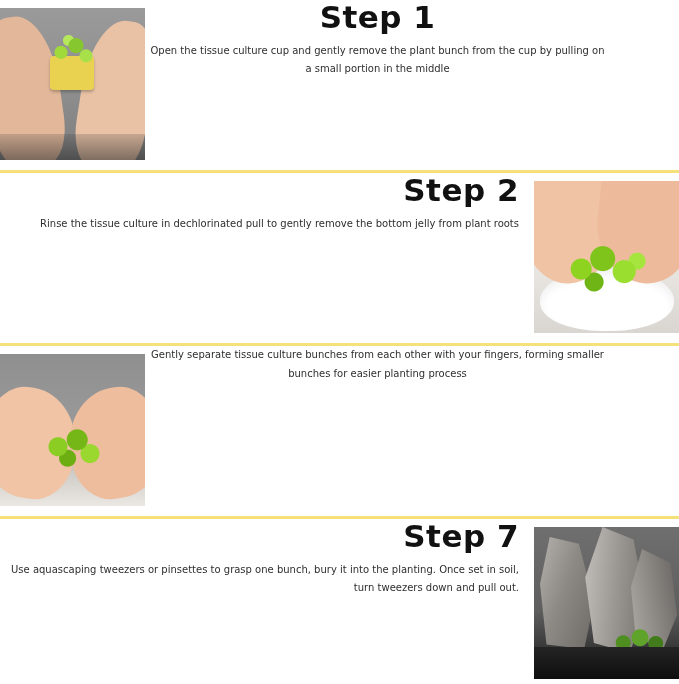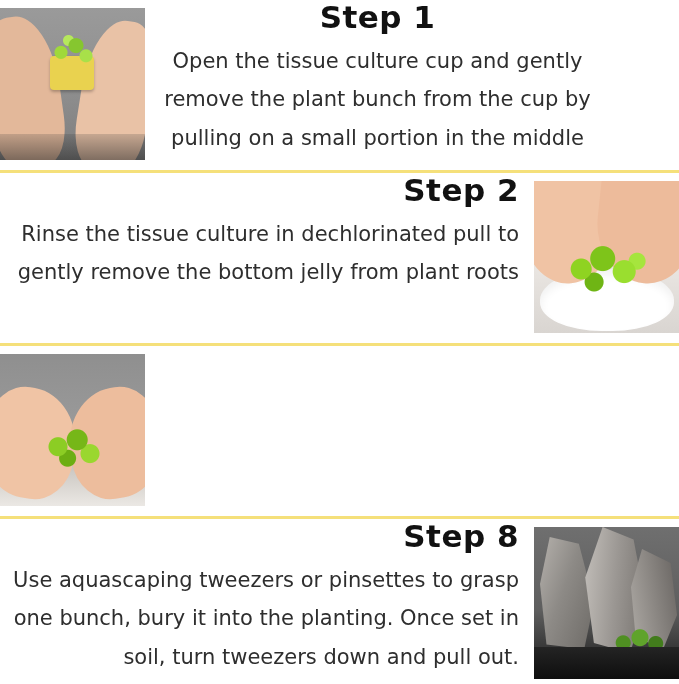--- a/index.html
+++ b/index.html
@@ -68,21 +68,21 @@
 
   .step-title {
     font-size: 31px;
     font-weight: bold;
     letter-spacing: 0.5px;
     color: #111111;
     margin: 0 0 6px 0;
     line-height: 1.15;
   }
   .step-body {
-    font-size: 21px;
+    font-size: 10px;
     line-height: 1.85;
     color: #2e2e2e;
     margin: 0;
   }
 
   
   .ph-bg {
     position: absolute;
     inset: 0;
   }
@@ -283,33 +283,34 @@
   <div class="divider"></div>
 
   <section class="step">
     <div class="photo left p3">
       <div class="ph-bg"></div>
       <div class="hand-a"></div>
       <div class="hand-b"></div>
       <div class="moss"></div>
     </div>
     <div class="text-col right-side">
+      <p class="step-body">Gently separate tissue culture bunches from each other with your fingers, forming smaller bunches for easier planting process</p>
     </div>
   </section>
 
   <div class="divider"></div>
 
   <section class="step">
     <div class="photo right p4">
       <div class="ph-bg"></div>
       <div class="rock-a"></div>
       <div class="rock-b"></div>
       <div class="rock-c"></div>
       <div class="greens"></div>
       <div class="substrate"></div>
     </div>
     <div class="text-col left-side">
-      <h2 class="step-title">Step 8</h2>
+      <h2 class="step-title">Step 7</h2>
       <p class="step-body">Use aquascaping tweezers or pinsettes to grasp one bunch, bury it into the planting. Once set in soil, turn tweezers down and pull out.</p>
     </div>
   </section>
 
 </div>
 
 </body></html>

